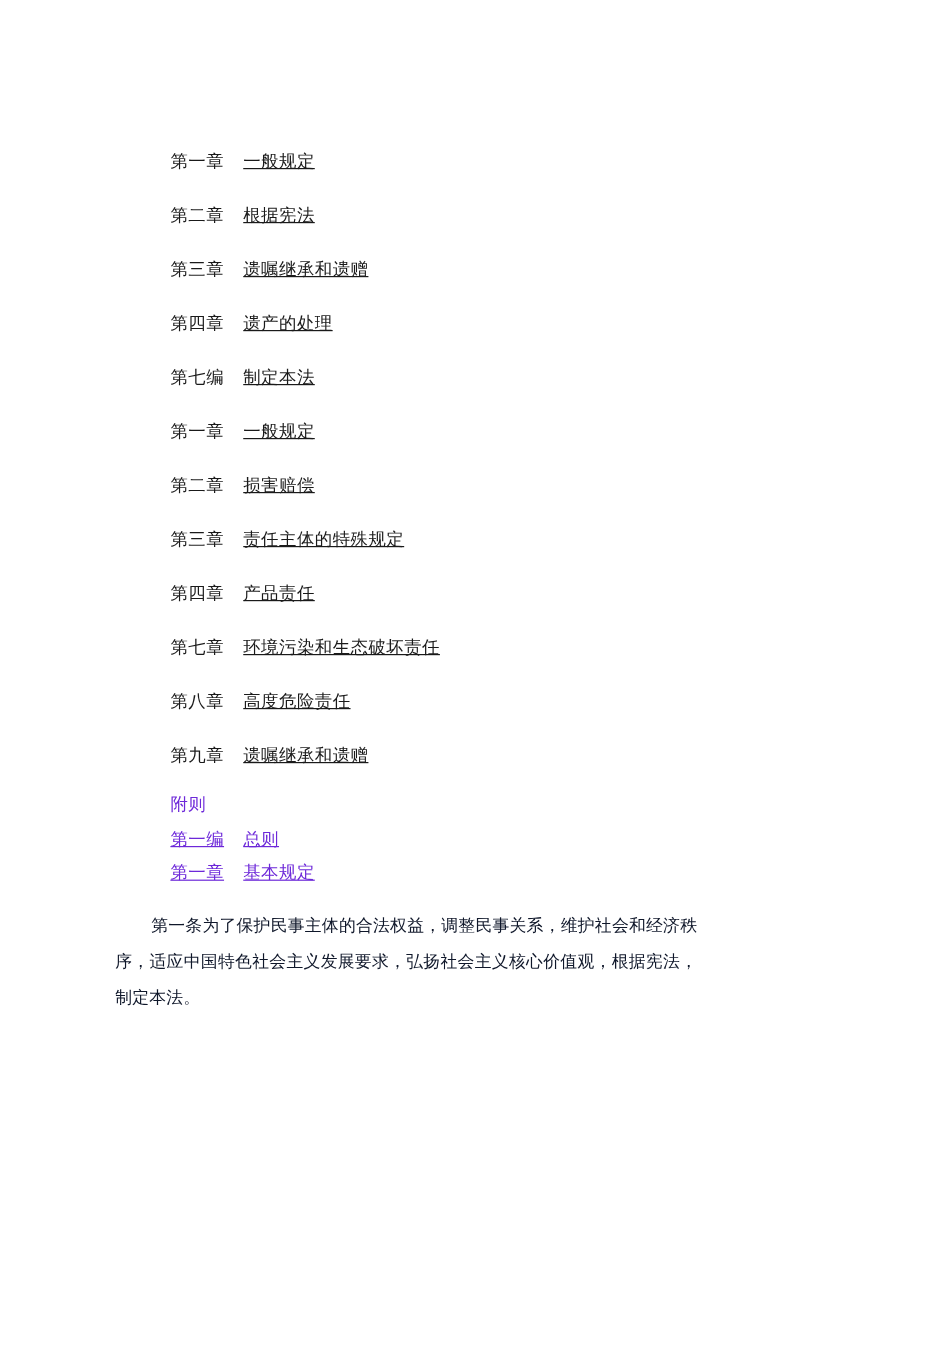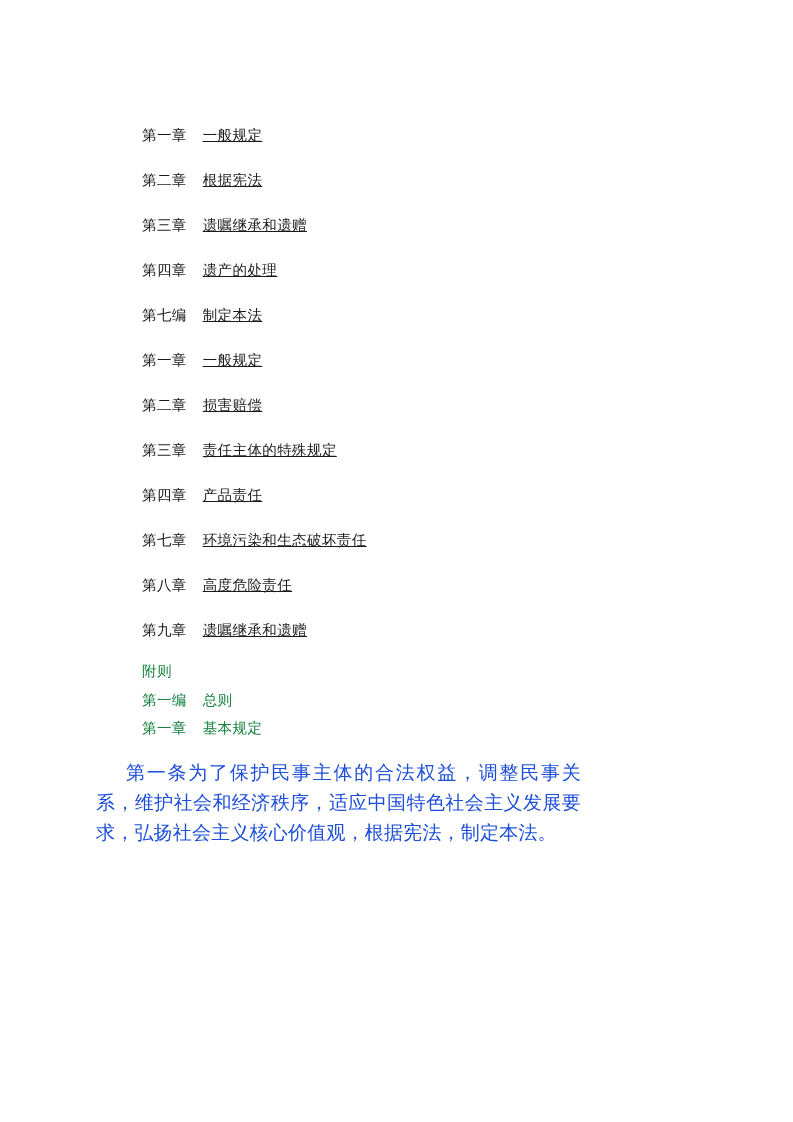--- a/index.html
+++ b/index.html
@@ -48,44 +48,45 @@
   }
   .tight-block {
     margin-top: -4px;
   }
   .tight-line {
     font-size: 14.5px;
     line-height: 1;
     margin: 0 0 14px 0;
     padding-left: 46px;
     letter-spacing: 0.4px;
-    color: #15803d;
+    color: #6d28d9;
   }
   .tight-line.heading {
     display: flex;
     align-items: baseline;
+    text-decoration: underline;
   }
   .tight-line.heading .num {
     white-space: nowrap;
   }
   .tight-line.heading .title {
     margin-left: 16px;
     white-space: nowrap;
   }
   .appendix {
     padding-left: 46px;
   }
   .article {
     margin-top: 22px;
-    font-size: 19px;
+    font-size: 14px;
     line-height: 30px;
     text-align: justify;
     text-justify: inter-ideograph;
     letter-spacing: 0.2px;
-    color: #1d4ed8;
+    color: #0f172a;
     text-indent: 30px;
   }
   .article .label {
     white-space: nowrap;
   }
 </style>
 </head>
 <body>
 
 <div class="page">

